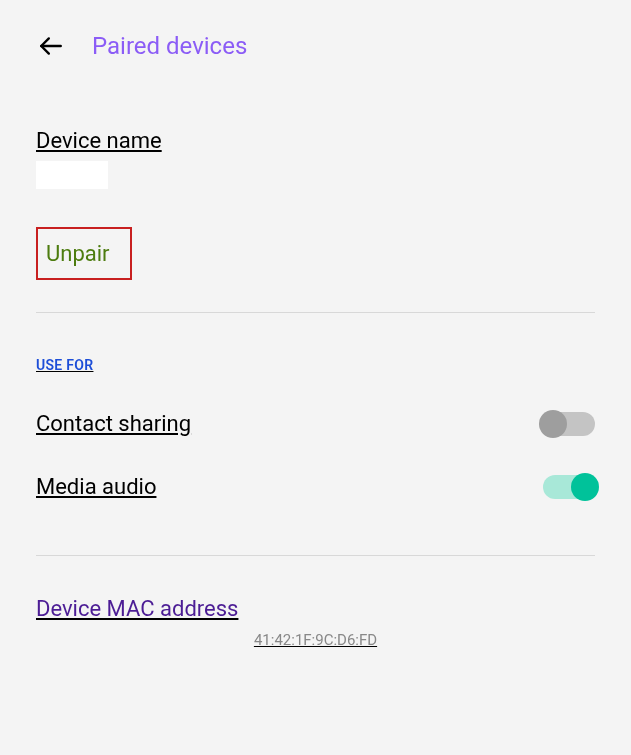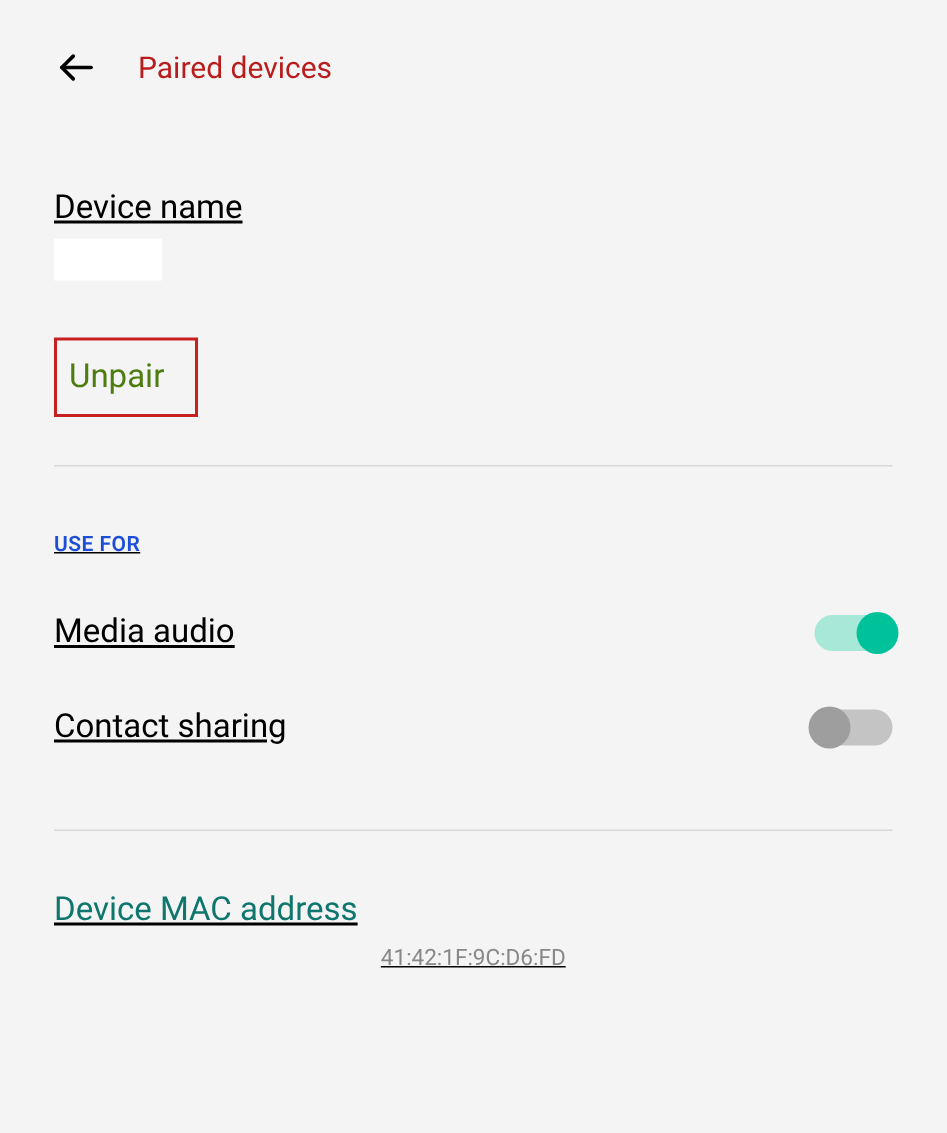--- a/index.html
+++ b/index.html
@@ -23,23 +23,23 @@
     .back-icon {
       width: 26px;
       height: 26px;
       cursor: pointer;
     }
     .back-icon svg {
       width: 100%;
       height: 100%;
     }
     .title {
-      font-size: 20px;
+      font-size: 24px;
       font-weight: 400;
-      color: #b91c1c;
+      color: #8b5cf6;
     }
     .content {
       padding: 0 36px;
       text-decoration: underline;
     }
     .device-section {
       margin-top: 36px;
     }
     .device-label {
       font-size: 22px;
@@ -123,21 +123,21 @@
     .divider2 {
       height: 1px;
       background: #d8d8d8;
       margin-top: 56px;
     }
     .mac-section {
       margin-top: 40px;
     }
     .mac-label {
       font-size: 22px;
-      color: #0f766e;
+      color: #4c1d95;
       font-weight: 400;
     }
     .mac-value {
       font-size: 15px;
       color: #888;
       margin-top: 10px;
       text-align: center;
     }
   </style>
 </head>
@@ -162,27 +162,27 @@
 
   <div class="unpair-wrapper">
     <span class="unpair-btn">Unpair</span>
   </div>
 
   <div class="divider"></div>
 
   <div class="section-label">USE FOR</div>
 
   <div class="toggle-row">
-    <div class="toggle-label">Media audio</div>
-    <div class="toggle toggle-on"></div>
+    <div class="toggle-label">Contact sharing</div>
+    <div class="toggle toggle-off"></div>
   </div>
 
   <div class="toggle-row">
-    <div class="toggle-label">Contact sharing</div>
-    <div class="toggle toggle-off"></div>
+    <div class="toggle-label">Media audio</div>
+    <div class="toggle toggle-on"></div>
   </div>
 
   <div class="divider2"></div>
 
   <div class="mac-section">
     <div class="mac-label">Device MAC address</div>
     <div class="mac-value">41:42:1F:9C:D6:FD</div>
   </div>
 
 </div>

